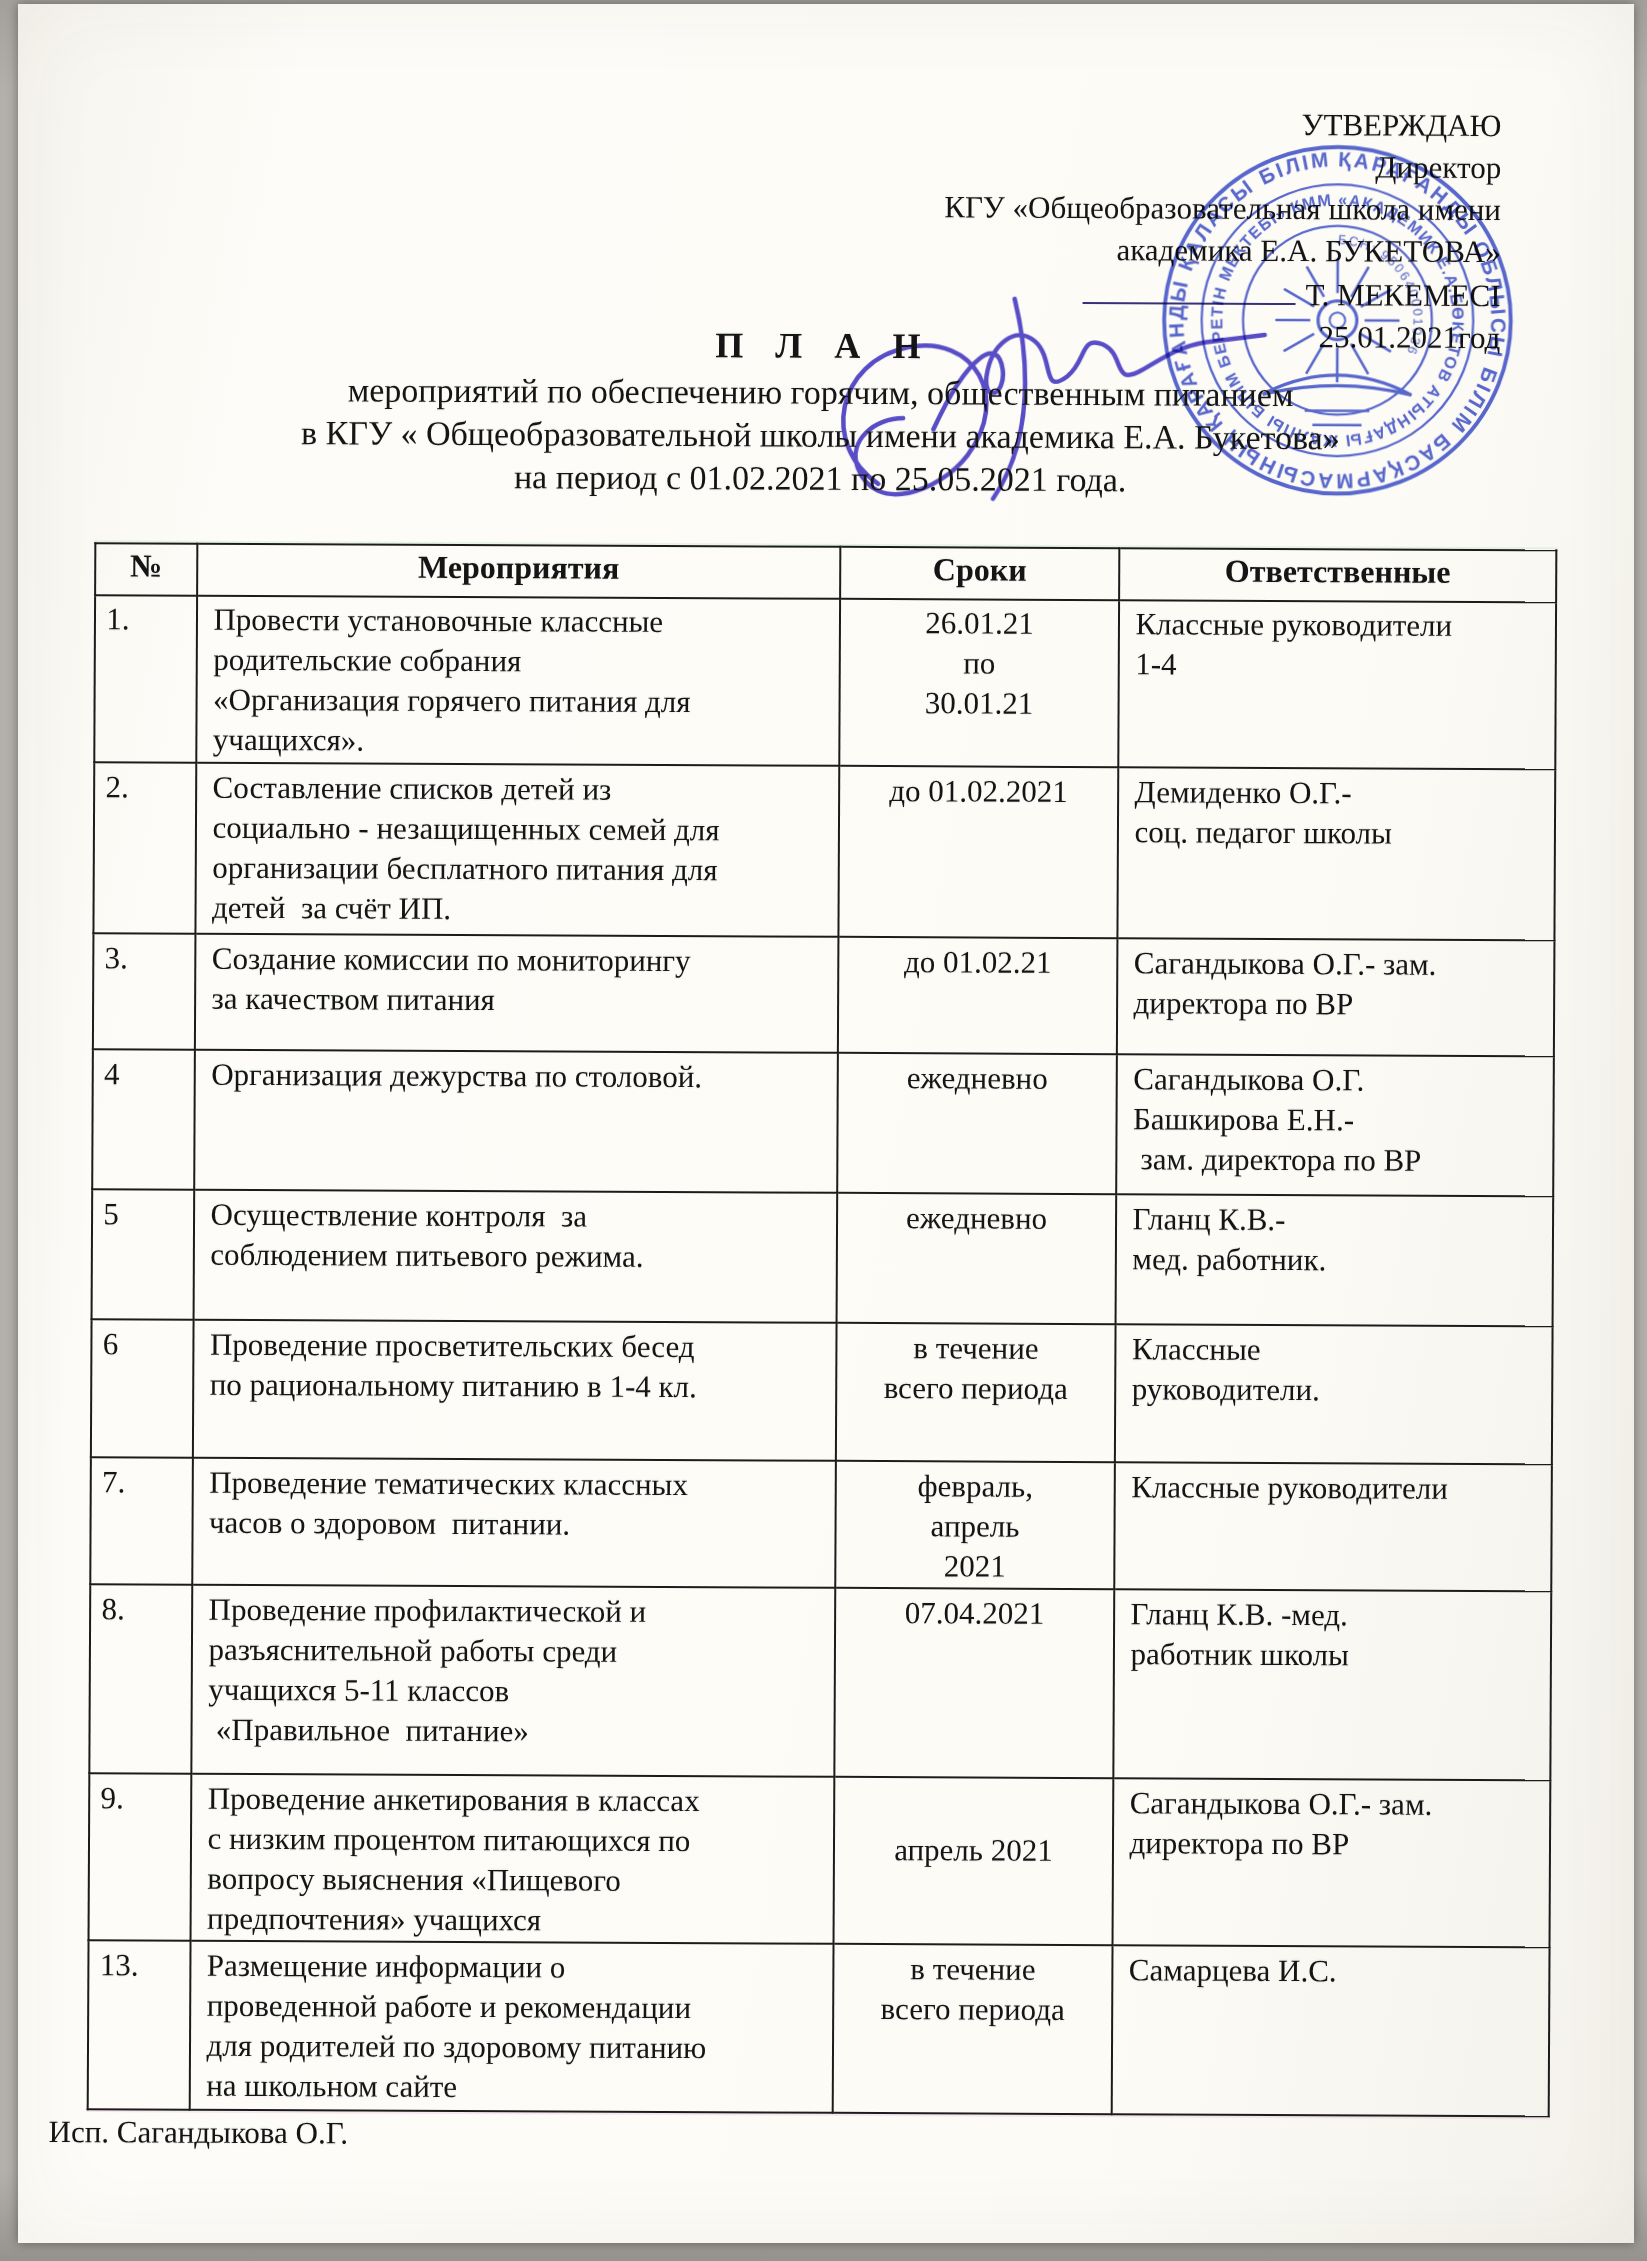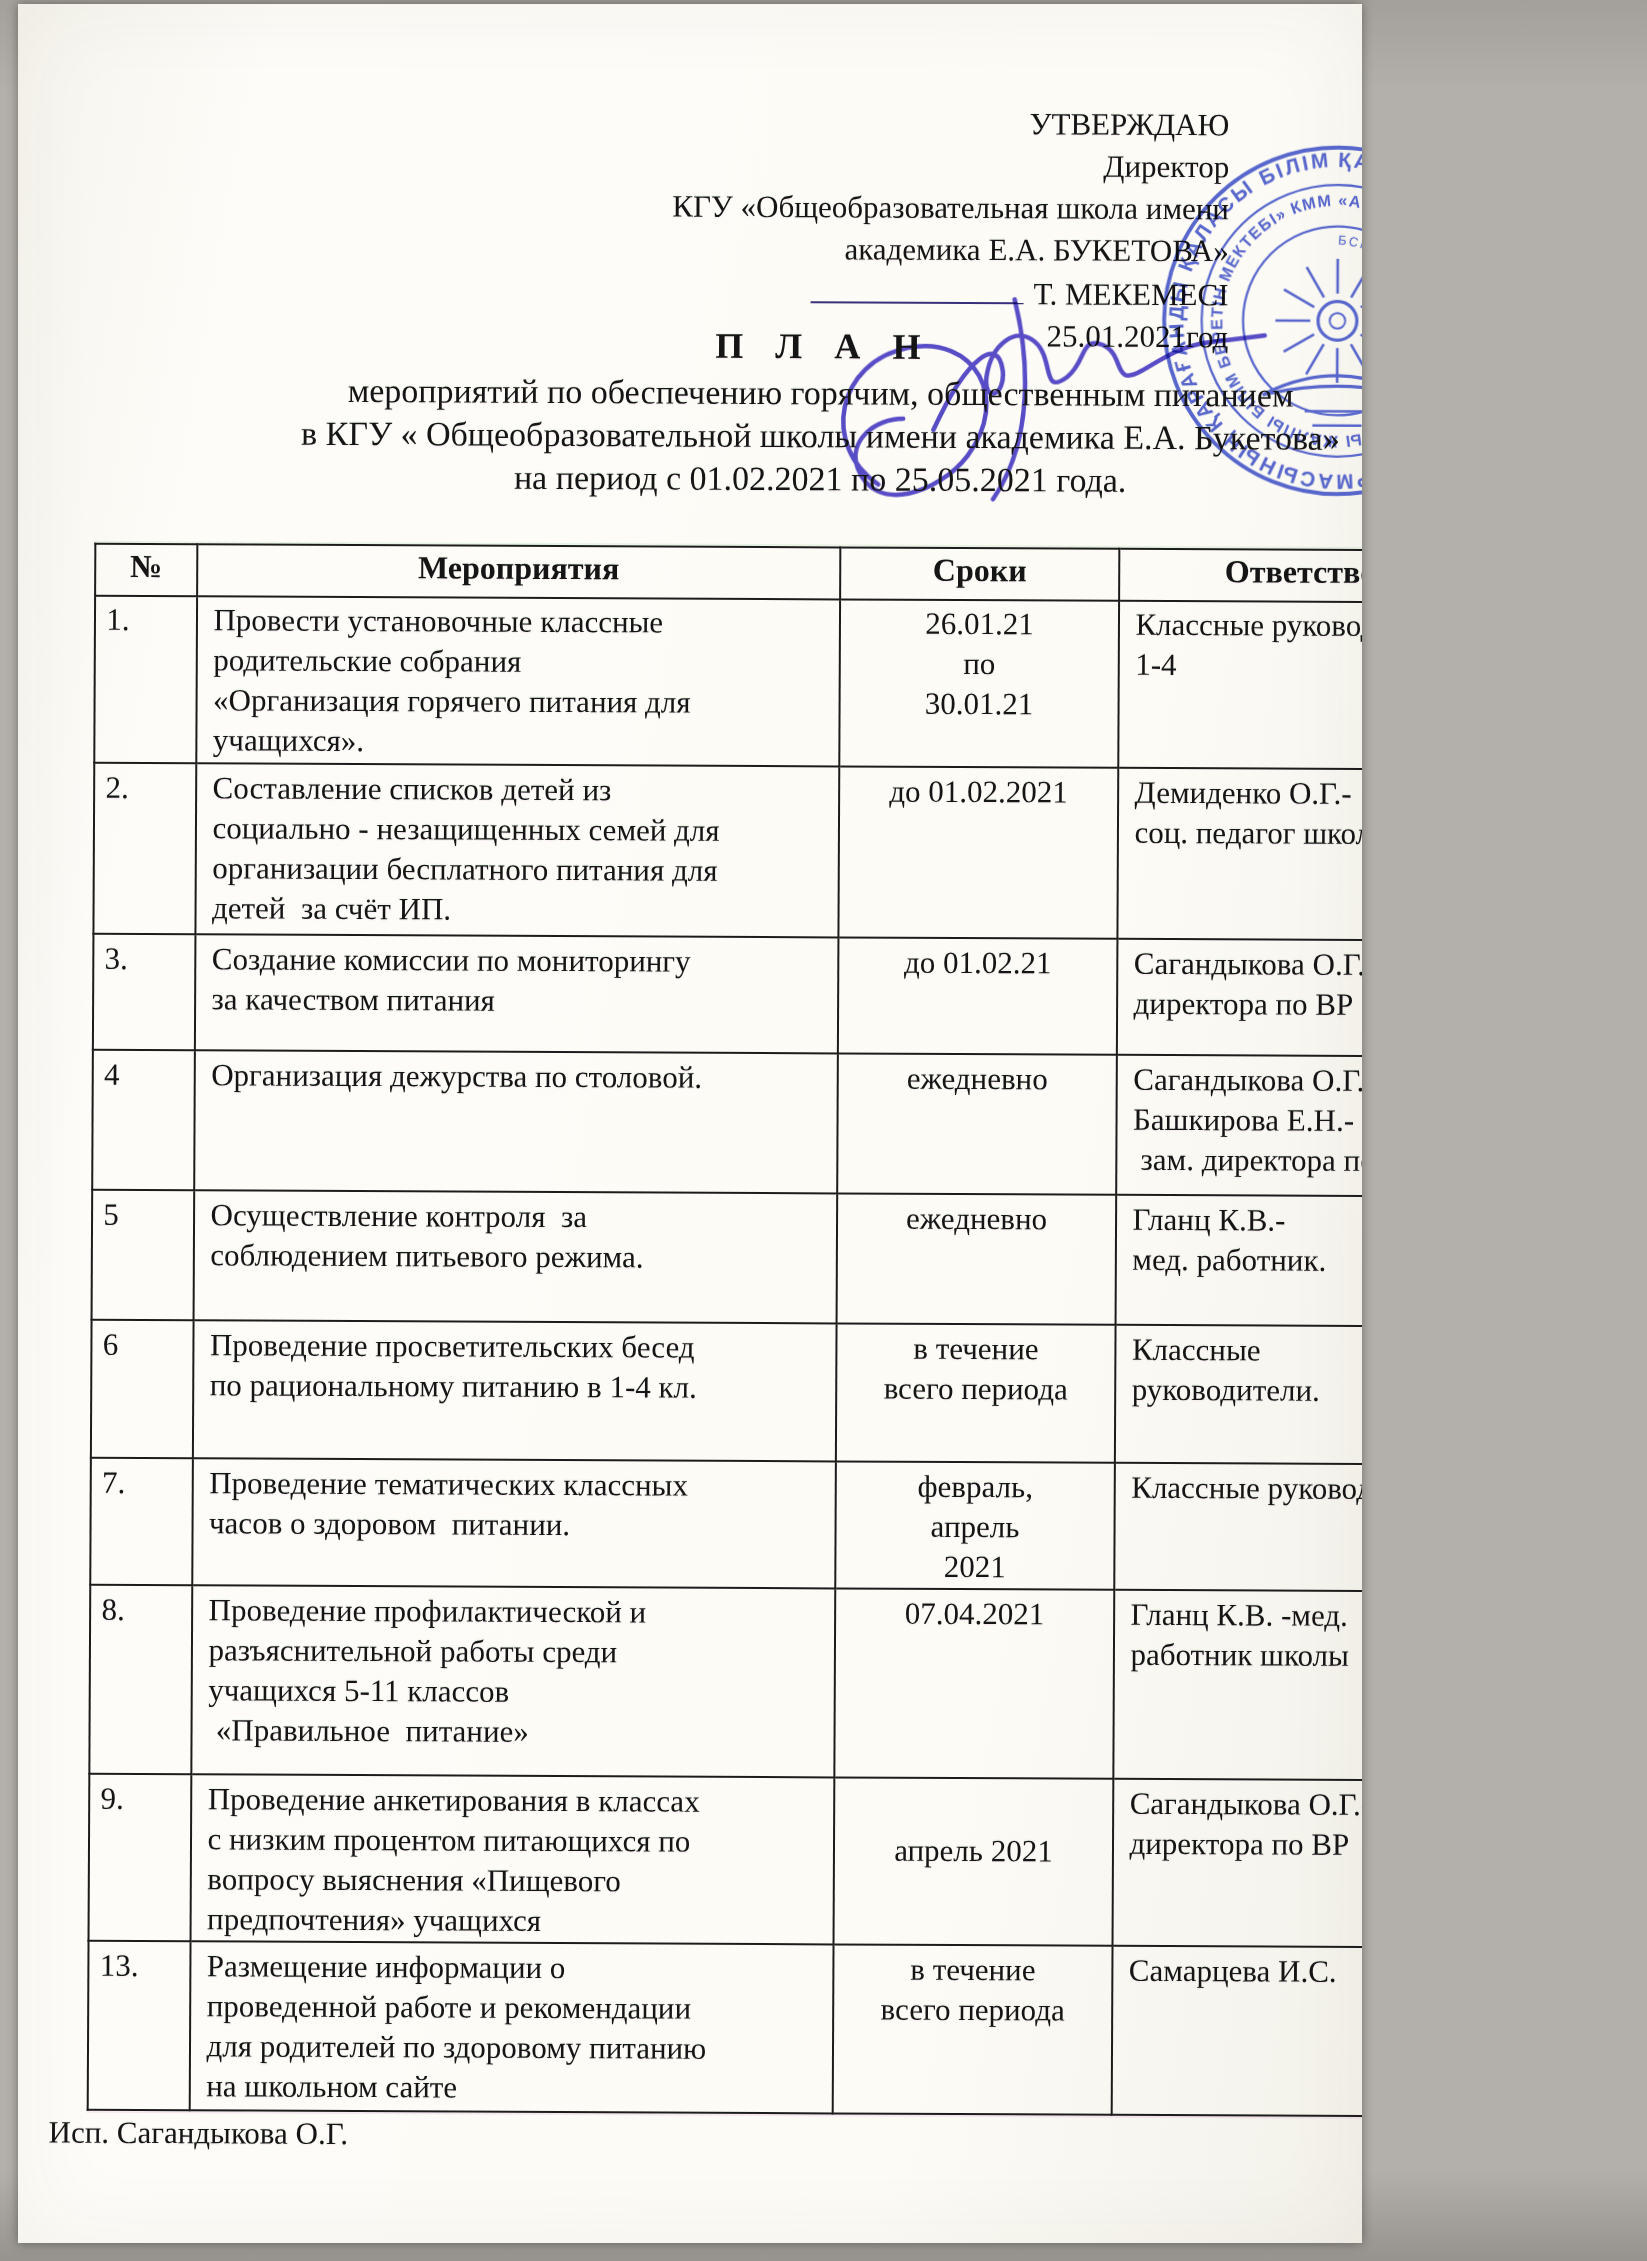--- a/index.html
+++ b/index.html
@@ -3,21 +3,21 @@
 <meta charset="utf-8">
 <style>
   html,body{margin:0;padding:0;}
   body{
     width:1647px;height:2261px;position:relative;
     background:linear-gradient(180deg,#a39f9a 0%,#b3b0ab 4%,#b3b0ab 96%,#96938e 100%);
     font-family:"Liberation Serif","DejaVu Serif",serif;
     color:#151515;overflow:hidden;
   }
   .page{
-    position:absolute;left:18px;top:3.9px;width:1344px;height:2239px;
+    position:absolute;left:18px;top:3.9px;width:1616px;height:2239px;
     background:linear-gradient(100deg,#f6f4ee 0%,#fdfcf8 15%,#fcfbf6 72%,#f3f1ea 100%);
     box-shadow:0 0 10.3px rgba(0,0,0,.38), inset 0 0 90px rgba(60,50,20,.05);
     overflow:hidden;
   }
   .content{
     position:absolute;inset:0;
     transform:rotate(.28deg);transform-origin:40% 0;
     text-shadow:0 1.3px 0 rgba(185,60,190,.07),0 -1.3px 0 rgba(40,150,70,.07);
   }
   

